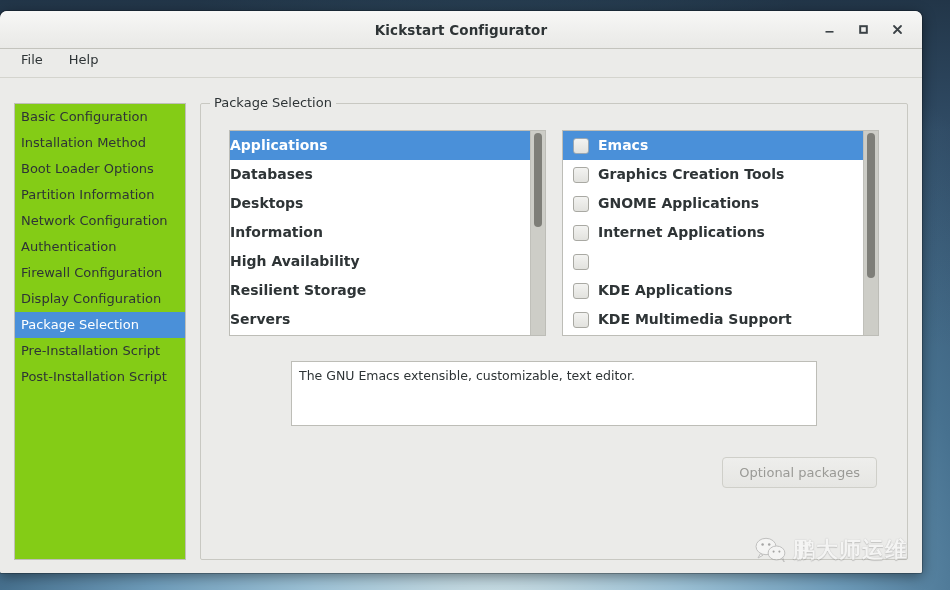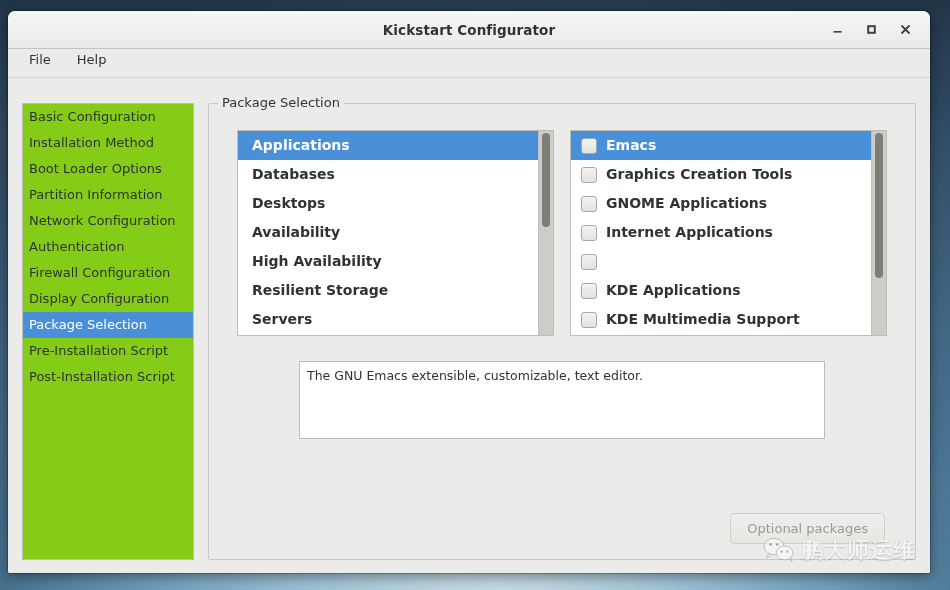--- a/index.html
+++ b/index.html
@@ -24,21 +24,21 @@
   #desktop::after {
     content: "";
     position: absolute;
     inset: 0;
     background: linear-gradient(180deg, rgba(20,32,44,.55) 0%, rgba(20,32,44,.10) 22%, rgba(20,32,44,0) 60%);
   }
 
   
   #window {
     position: absolute;
-    left: 8px;
+    left: 0;
     top: 11px;
     width: 922px;
     height: 562px;
     background: #ebebe9;
     border-radius: 7px 7px 2px 2px;
     box-shadow: 0 3px 14px rgba(0,0,0,.45), 0 0 0 1px rgba(0,0,0,.22);
     overflow: hidden;
     display: flex;
     flex-direction: column;
   }
@@ -177,21 +177,20 @@
     flex: 1;
     min-width: 0;
     overflow: hidden;
   }
   .list-row {
     font-size: 14px;
     color: #2e3436;
     font-weight: bold;
     line-height: 29px;
     height: 29px;
-    padding-left: 14px;
     white-space: nowrap;
     overflow: hidden;
     cursor: default;
     display: flex;
     align-items: center;
   }
   .list-row.selected {
     background: #4a90d9;
     color: #ffffff;
   }
@@ -227,39 +226,38 @@
 
   
   #desc-wrap {
     flex: none;
     display: flex;
     justify-content: center;
     padding-top: 25px;
   }
   #desc {
     width: 526px;
-    height: 78px;
+    height: 65px;
     background: #ffffff;
     border: 1px solid #bdbdb7;
     padding: 6px 7px;
     box-sizing: border-box;
   }
   #desc-text {
     font-size: 12.5px;
     color: #2e3436;
     line-height: 16px;
   }
 
   
   #btn-row {
     flex: none;
     display: flex;
     justify-content: flex-end;
     padding: 31px 12px 0 0;
-    margin-top: 43px;
   }
   #opt-btn {
     font-family: inherit;
     font-size: 13px;
     color: #9a9a96;
     background: linear-gradient(180deg, #eeeeec 0%, #e6e6e3 100%);
     border: 1px solid #cfcfc9;
     border-radius: 4px;
     padding: 7px 16px;
     cursor: default;
@@ -345,21 +343,21 @@
               <div class="list-row selected">
                 <span>Applications</span>
               </div>
               <div class="list-row">
                 <span>Databases</span>
               </div>
               <div class="list-row">
                 <span>Desktops</span>
               </div>
               <div class="list-row">
-                <span>Availability</span>
+                <span>Information</span>
               </div>
               <div class="list-row">
                 <span>High Availability</span>
               </div>
               <div class="list-row">
                 <span>Resilient Storage</span>
               </div>
               <div class="list-row">
                 <span>Servers</span>
               </div>

